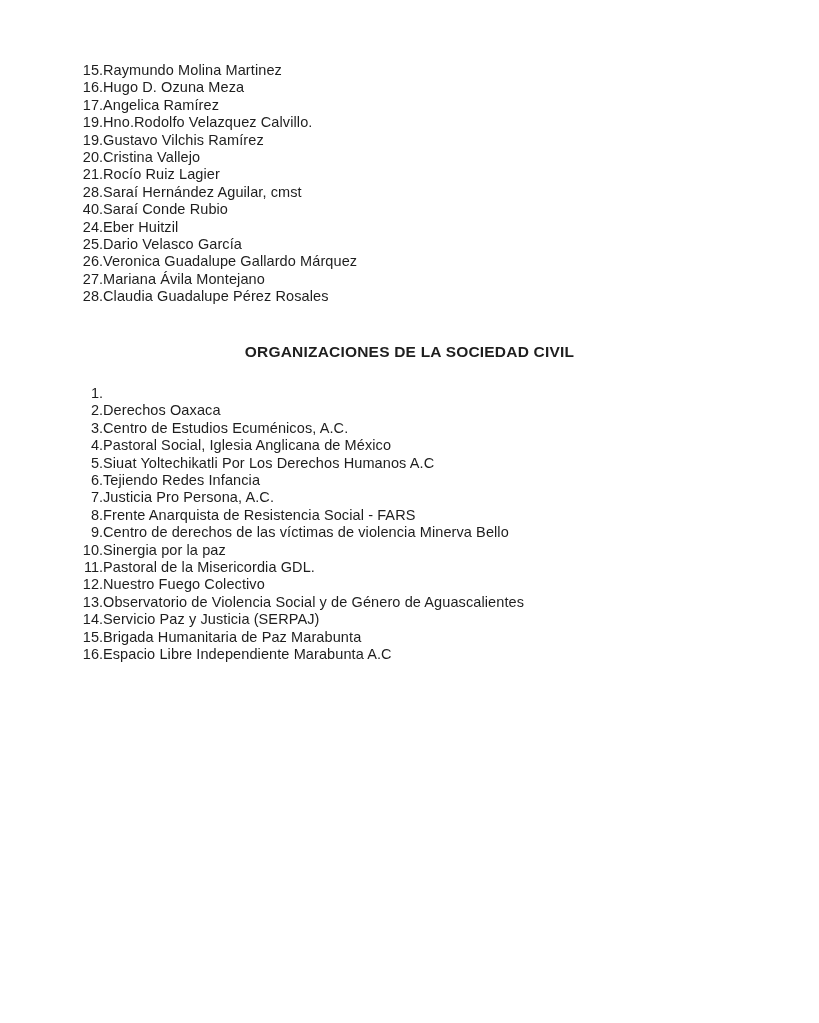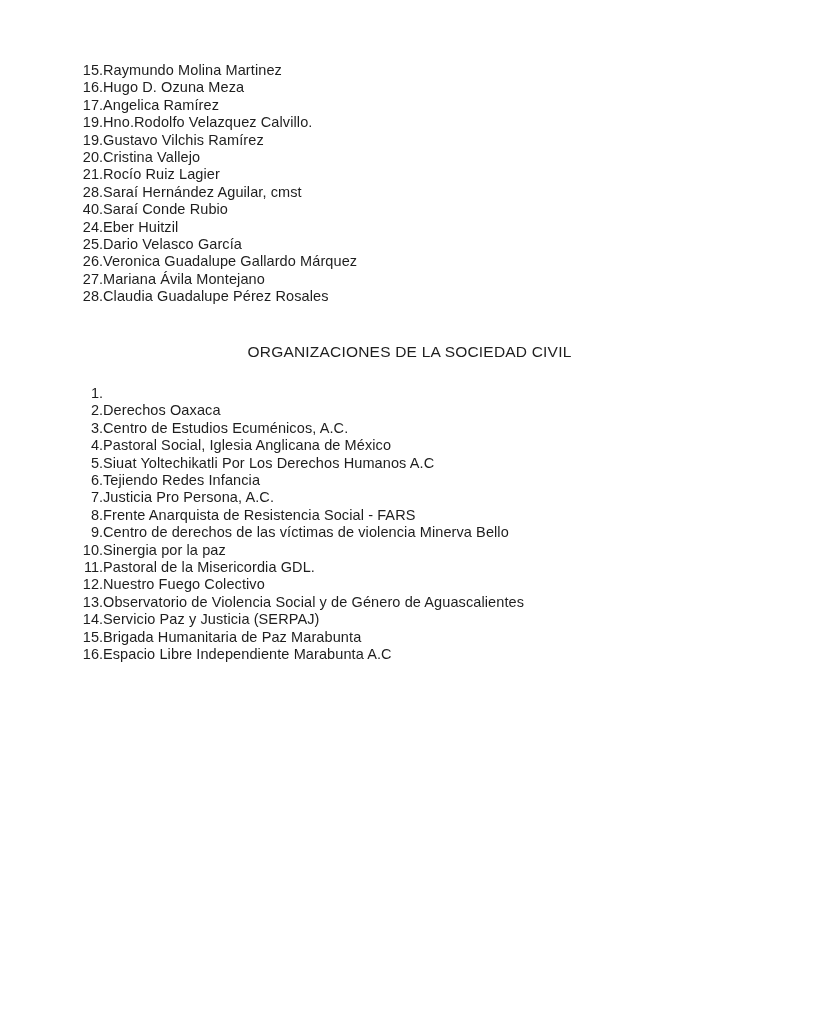--- a/index.html
+++ b/index.html
@@ -39,21 +39,21 @@
   }
   .txt {
     letter-spacing: 0.1px;
   }
   .section-heading {
     position: absolute;
     top: 343px;
     left: 0;
     width: 100%;
     text-align: center;
-    font-weight: normal;
+    font-weight: bold;
     font-size: 15.5px;
     line-height: 18px;
     letter-spacing: 0.2px;
   }
 </style>
 </head>
 <body>
 
 <div class="page">
 

